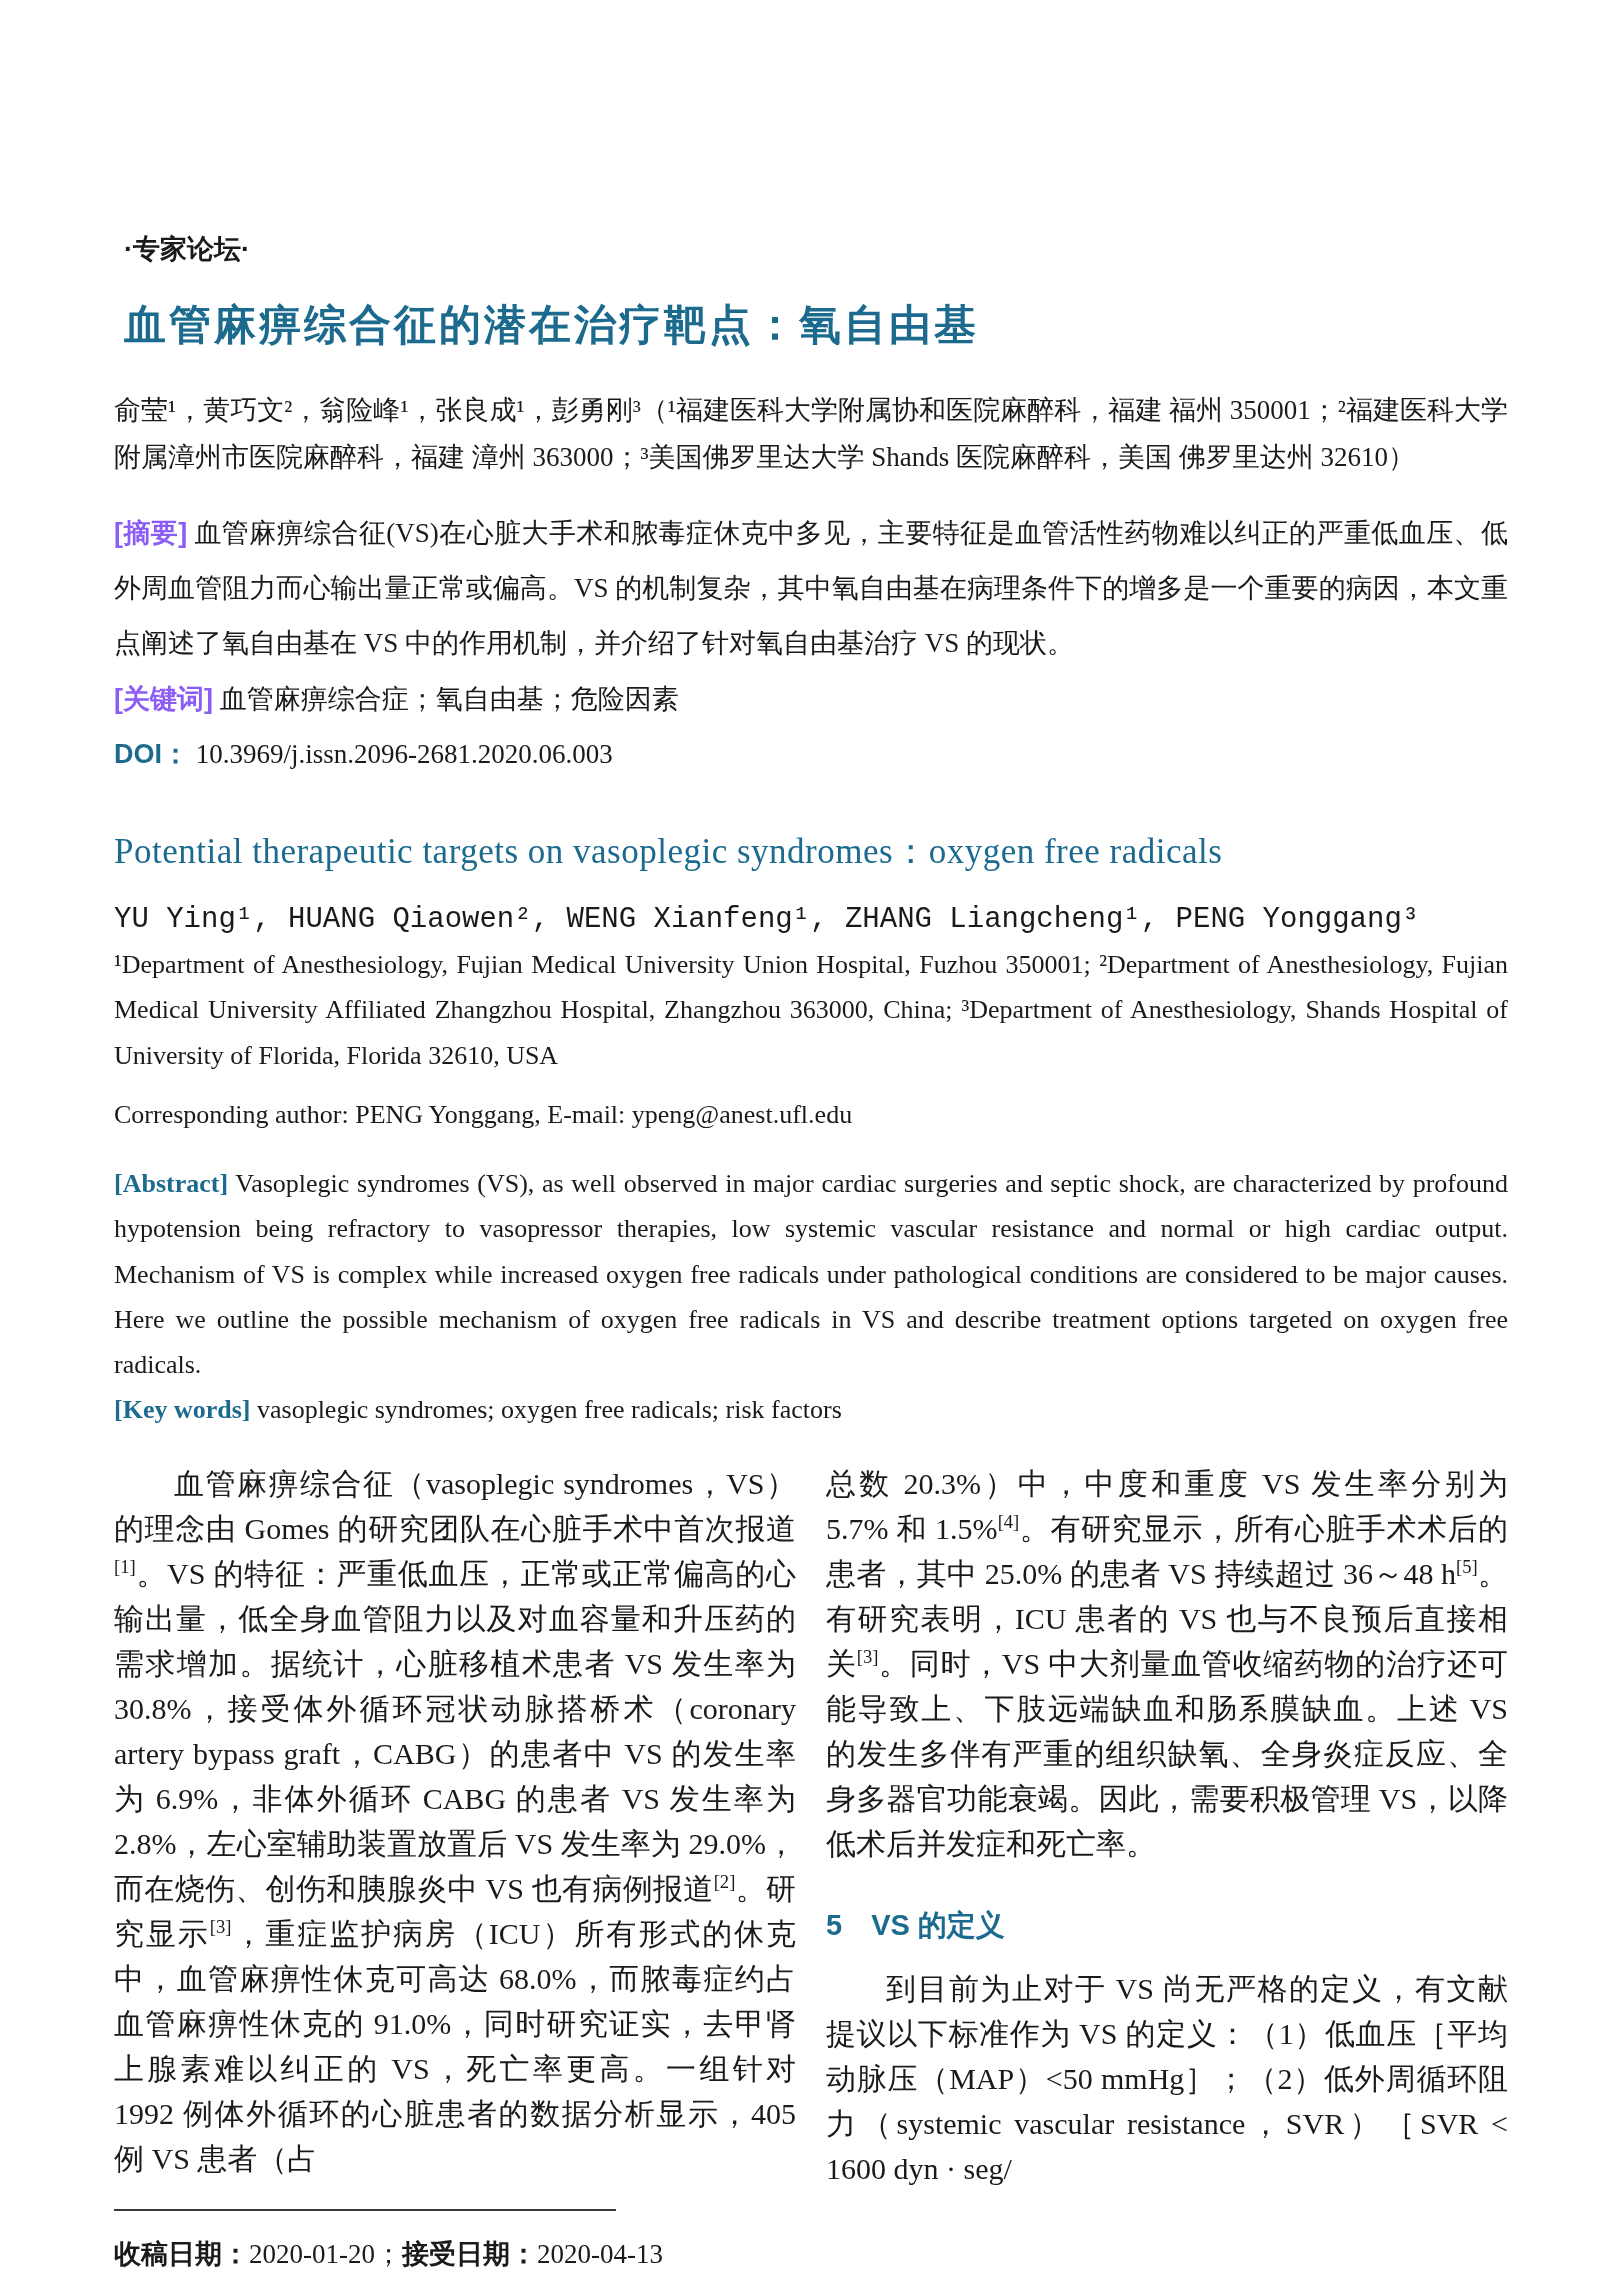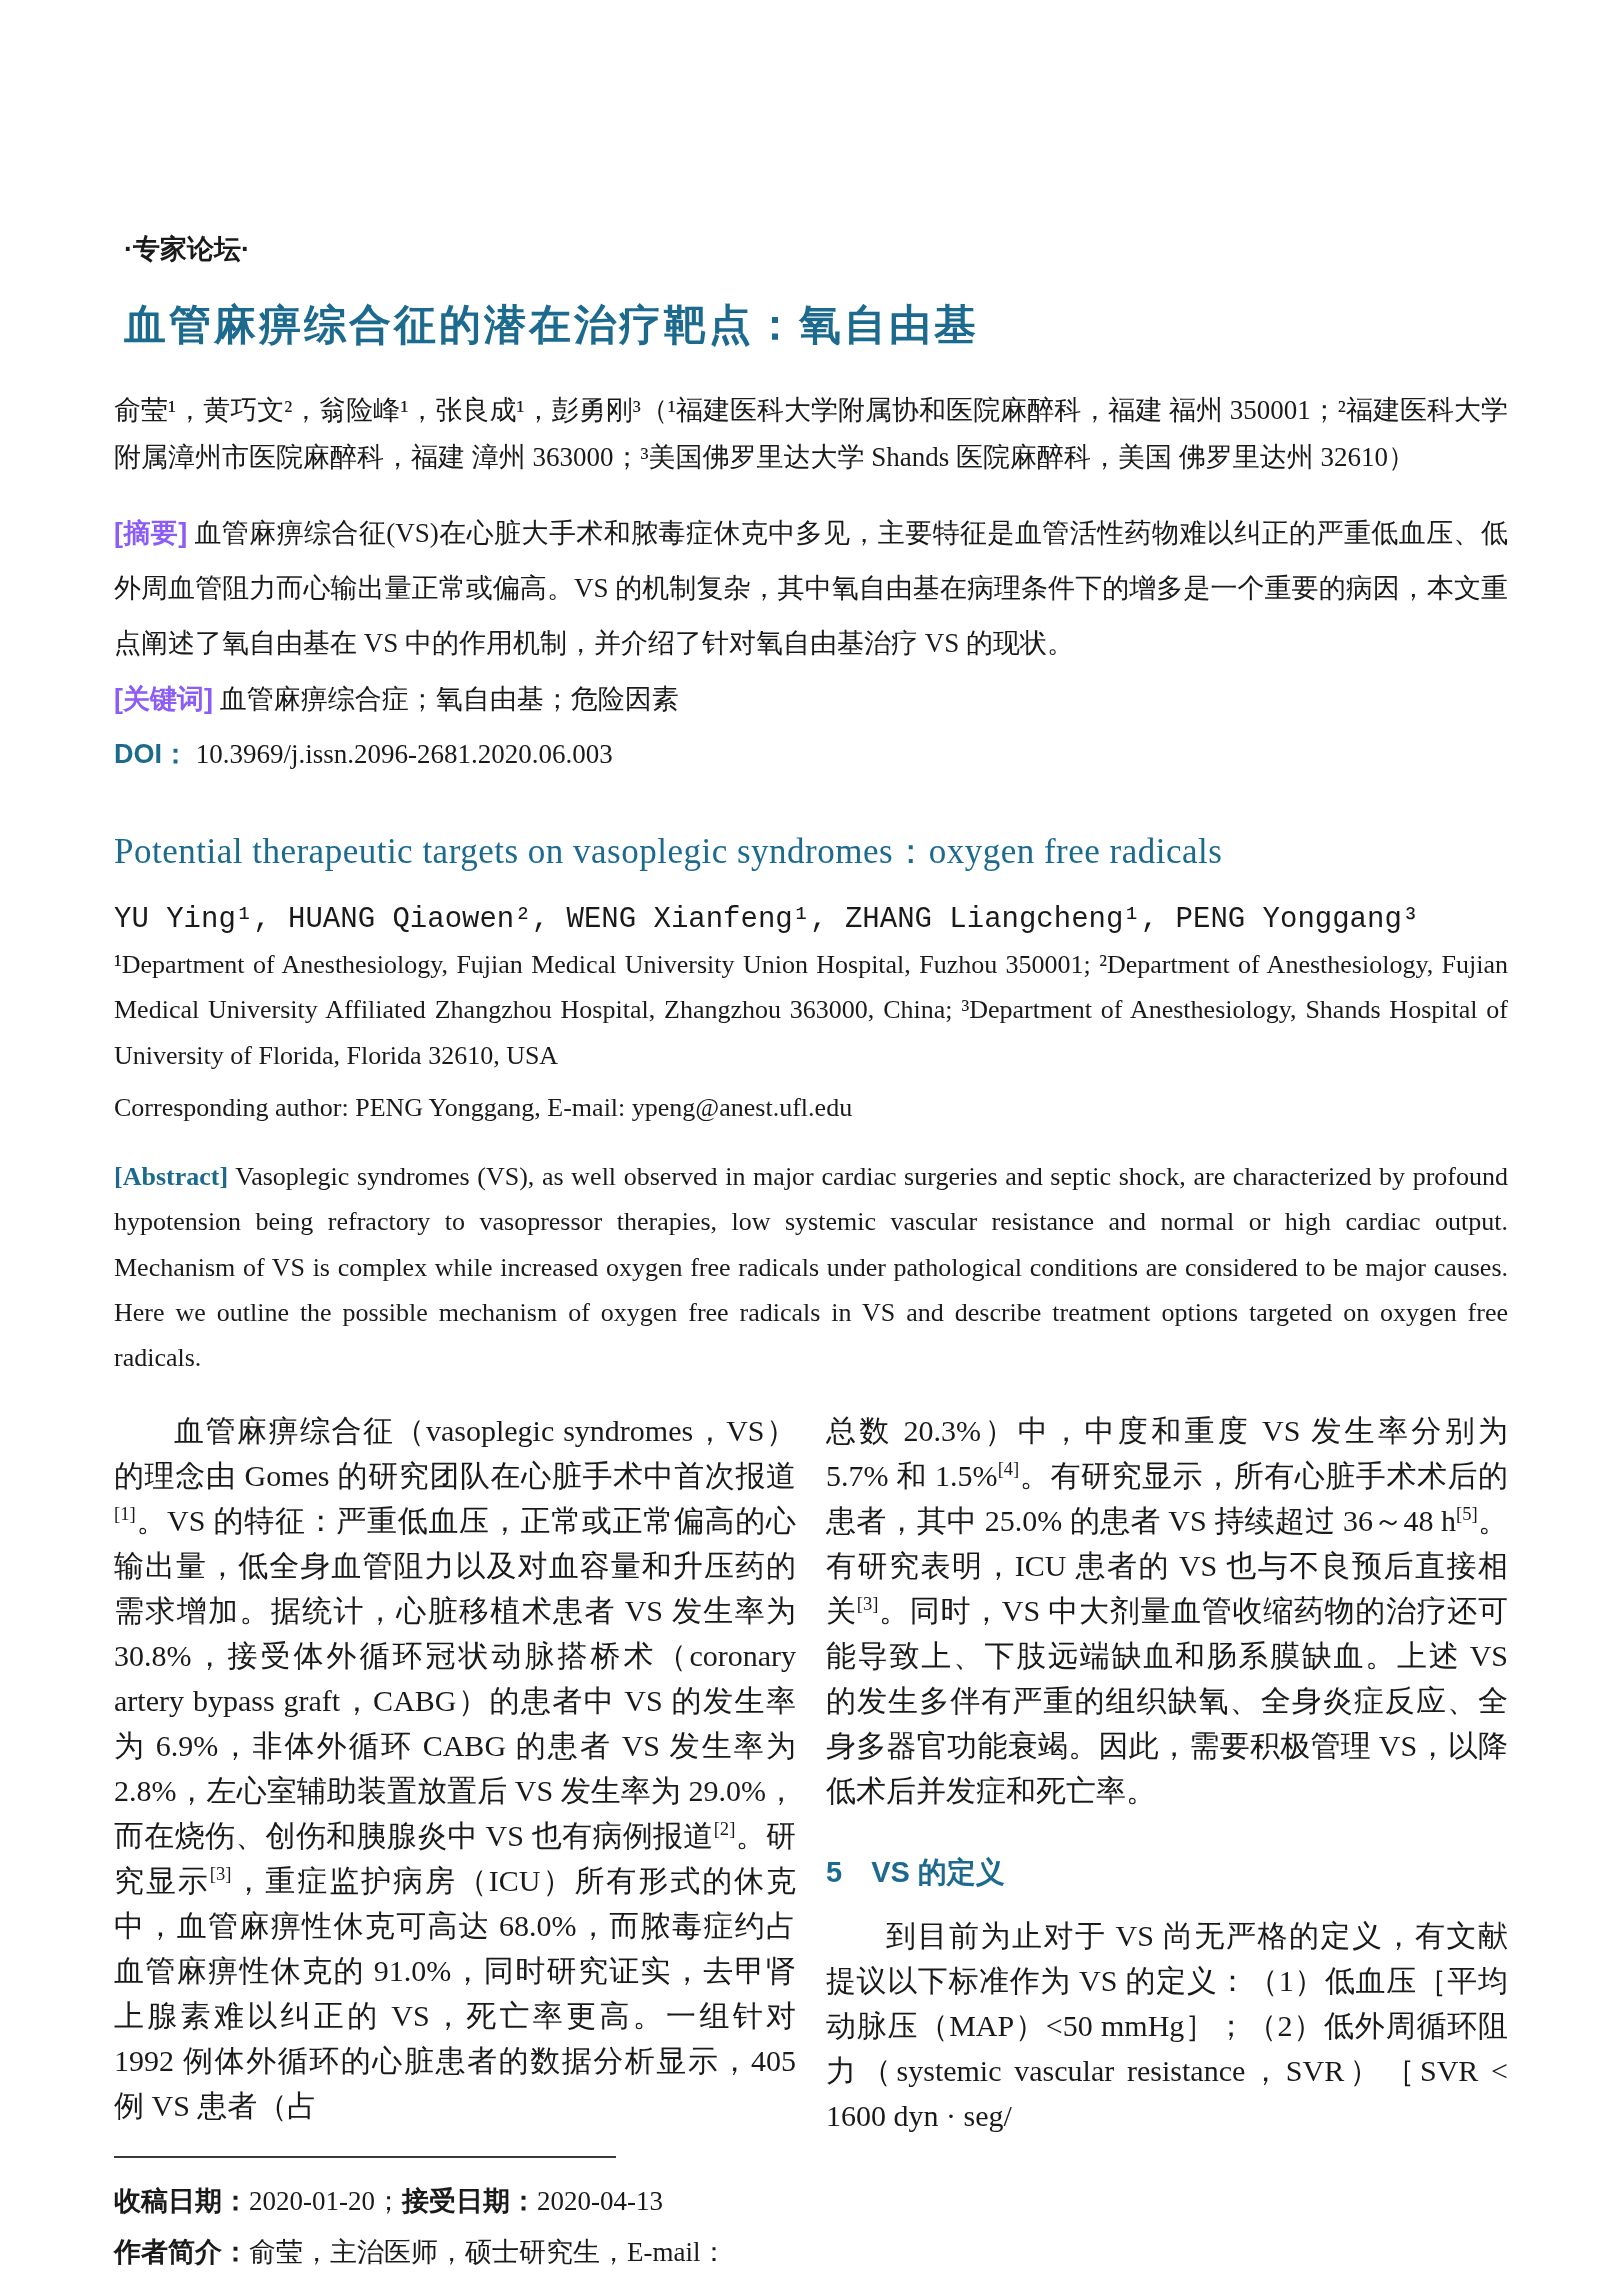--- a/index.html
+++ b/index.html
@@ -65,21 +65,21 @@
   
   .article-title-en {
     margin-top: 46px;
     font-size: 35px;
     font-weight: normal;
     color: #1c6b8e;
     letter-spacing: 0.5px;
   }
   .authors-en { margin-top: 28px; font-size: 29px; font-family: Liberation Mono, monospace; }
   .affiliations-en, .corresponding-en { font-size: 26px; line-height: 1.74; text-align: justify; margin-top: 6px; }
-  .corresponding-en { margin-top: 7px; }
+  .corresponding-en { margin-top: 14px; }
   .en-meta { margin-top: 24px; }
   .en-meta-line { font-size: 26px; line-height: 1.74; text-align: justify; }
   .en-label { font-weight: bold; color: #1c6b8e; }
 
   
   .body-columns {
     display: flex;
     gap: 30px;
     margin-top: 28px;
   }
@@ -143,20 +143,24 @@
 
   <p class="authors-en">YU Ying¹, HUANG Qiaowen², WENG Xianfeng¹, ZHANG Liangcheng¹, PENG Yonggang³</p>
   <p class="affiliations-en">¹Department of Anesthesiology, Fujian Medical University Union Hospital, Fuzhou 350001; ²Department of Anesthesiology, Fujian Medical University Affiliated Zhangzhou Hospital, Zhangzhou 363000, China; ³Department of Anesthesiology, Shands Hospital of University of Florida, Florida 32610, USA</p>
   <p class="corresponding-en">Corresponding author: PENG Yonggang, E-mail: ypeng@anest.ufl.edu</p>
 
   <div class="en-meta">
     <p class="en-meta-line">
       <span class="en-label">[Abstract]</span>
       <span>Vasoplegic syndromes (VS), as well observed in major cardiac surgeries and septic shock, are characterized by profound hypotension being refractory to vasopressor therapies, low systemic vascular resistance and normal or high cardiac output. Mechanism of VS is complex while increased oxygen free radicals under pathological conditions are considered to be major causes. Here we outline the possible mechanism of oxygen free radicals in VS and describe treatment options targeted on oxygen free radicals.</span>
     </p>
+    <p class="en-meta-line">
+      <span class="en-label">[Key words]</span>
+      <span>vasoplegic syndromes; oxygen free radicals; risk factors</span>
+    </p>
   </div>
 
   <div class="body-columns">
 
     <div class="col">
       <p class="body-para indent">血管麻痹综合征（vasoplegic syndromes，VS）的理念由 Gomes 的研究团队在心脏手术中首次报道<sup>[1]</sup>。VS 的特征：严重低血压，正常或正常偏高的心输出量，低全身血管阻力以及对血容量和升压药的需求增加。据统计，心脏移植术患者 VS 发生率为 30.8%，接受体外循环冠状动脉搭桥术（coronary artery bypass graft，CABG）的患者中 VS 的发生率为 6.9%，非体外循环 CABG 的患者 VS 发生率为 2.8%，左心室辅助装置放置后 VS 发生率为 29.0%，而在烧伤、创伤和胰腺炎中 VS 也有病例报道<sup>[2]</sup>。研究显示<sup>[3]</sup>，重症监护病房（ICU）所有形式的休克中，血管麻痹性休克可高达 68.0%，而脓毒症约占血管麻痹性休克的 91.0%，同时研究证实，去甲肾上腺素难以纠正的 VS，死亡率更高。一组针对 1992 例体外循环的心脏患者的数据分析显示，405 例 VS 患者（占</p>
 
       <div class="footnote">
         <div class="footnote-divider"></div>
         <p class="footnote-line">

